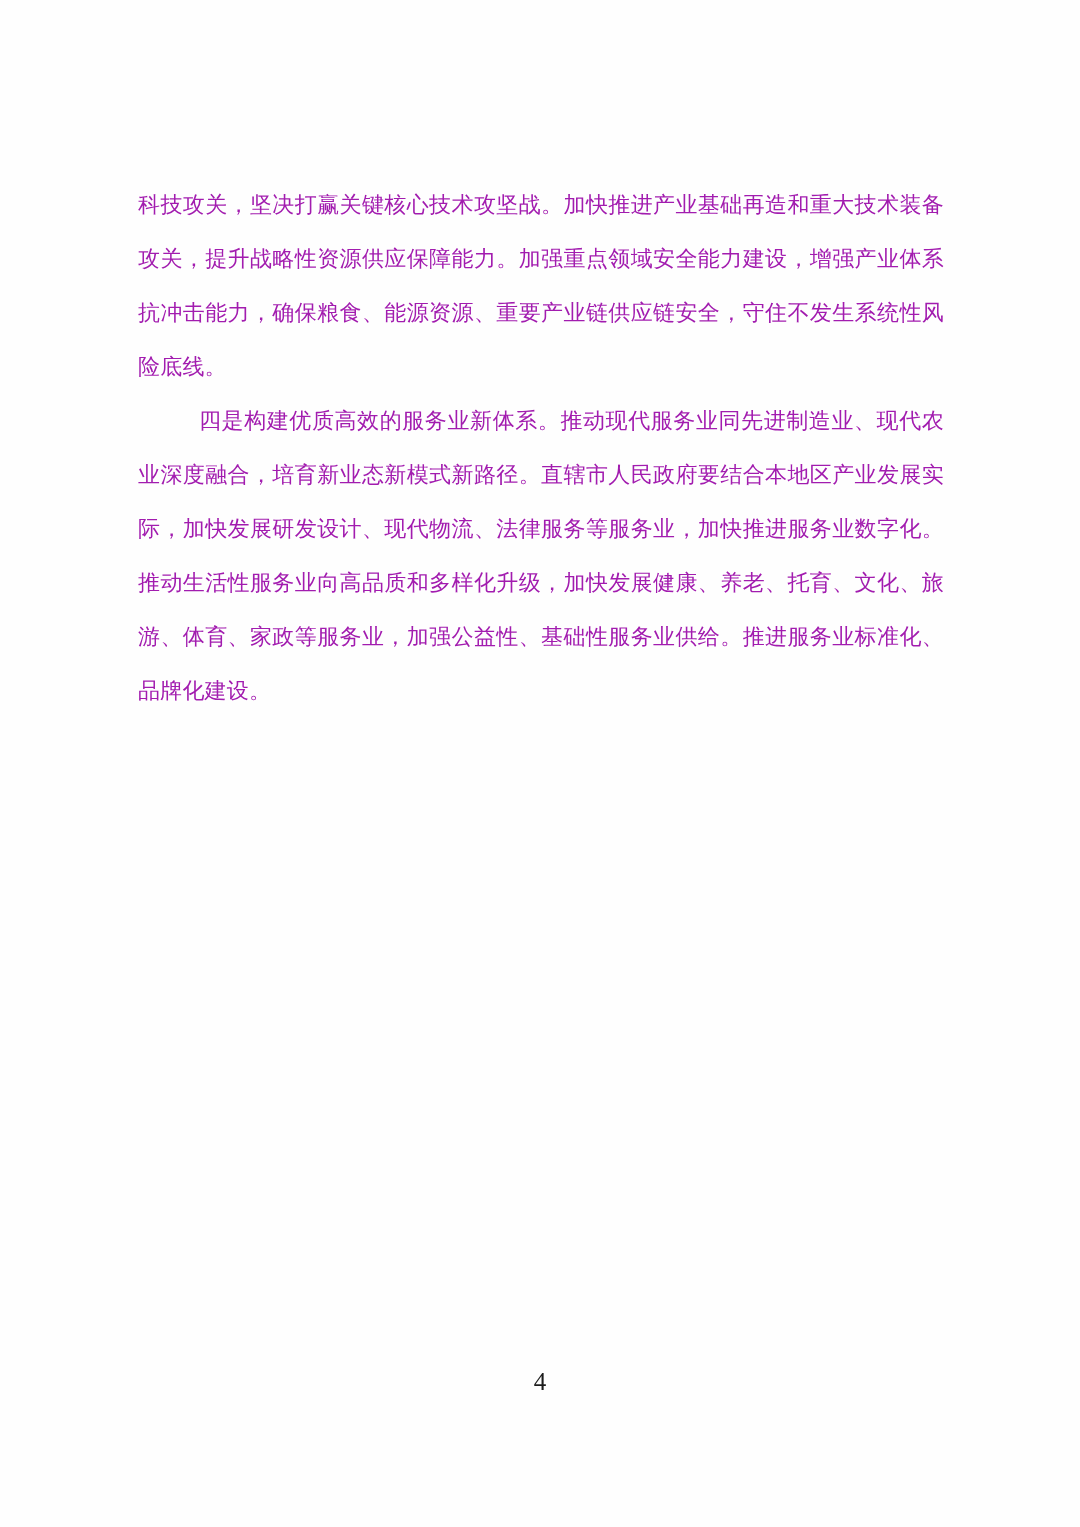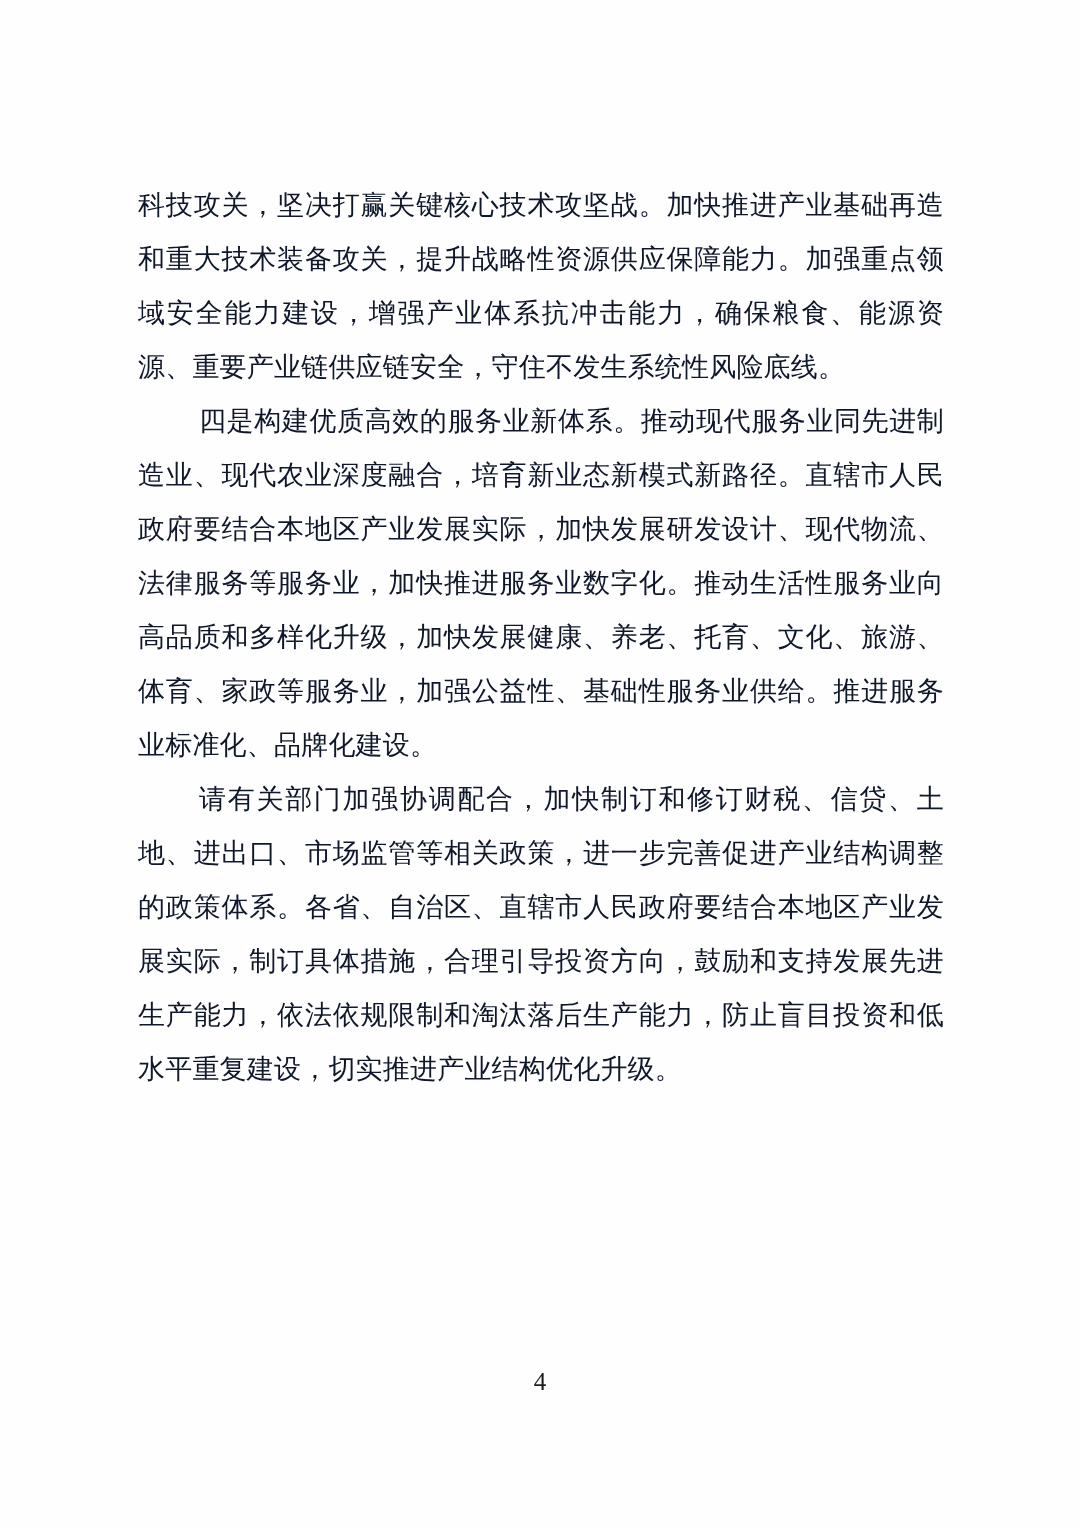--- a/index.html
+++ b/index.html
@@ -23,27 +23,27 @@
     height: 1527px;
     background: #fefefe;
   }
   .content {
     position: absolute;
     left: 138px;
     top: 178px;
     width: 806px;
   }
   .para {
-    font-size: 27px;
+    font-size: 22px;
     line-height: 54px;
     text-align: justify;
     text-justify: inter-ideograph;
     letter-spacing: 0.2px;
     margin: 0 0 0 0;
-    color: #0f172a;
+    color: #a21caf;
   }
   .para + .para {
     margin-top: 0px;
   }
   .indent {
     text-indent: 61px;
   }
   .bold-lead {
     font-weight: normal;
   }
@@ -65,20 +65,17 @@
   <div class="content">
 
     <p class="para">
       <span>科技攻关，坚决打赢关键核心技术攻坚战。加快推进产业基础再造和重大技术装备攻关，提升战略性资源供应保障能力。加强重点领域安全能力建设，增强产业体系抗冲击能力，确保粮食、能源资源、重要产业链供应链安全，守住不发生系统性风险底线。</span>
     </p>
 
     <p class="para indent">
       <span class="bold-lead">四是构建优质高效的服务业新体系</span><span>。推动现代服务业同先进制造业、现代农业深度融合，培育新业态新模式新路径。直辖市人民政府要结合本地区产业发展实际，加快发展研发设计、现代物流、法律服务等服务业，加快推进服务业数字化。推动生活性服务业向高品质和多样化升级，加快发展健康、养老、托育、文化、旅游、体育、家政等服务业，加强公益性、基础性服务业供给。推进服务业标准化、品牌化建设。</span>
     </p>
 
-    <p class="para indent">
-      <span>请有关部门加强协调配合，加快制订和修订财税、信贷、土地、进出口、市场监管等相关政策，进一步完善促进产业结构调整的政策体系。各省、自治区、直辖市人民政府要结合本地区产业发展实际，制订具体措施，合理引导投资方向，鼓励和支持发展先进生产能力，依法依规限制和淘汰落后生产能力，防止盲目投资和低水平重复建设，切实推进产业结构优化升级。</span>
-    </p>
 
   </div>
 
   <div class="page-number">4</div>
 </div>
 
 </body></html>

